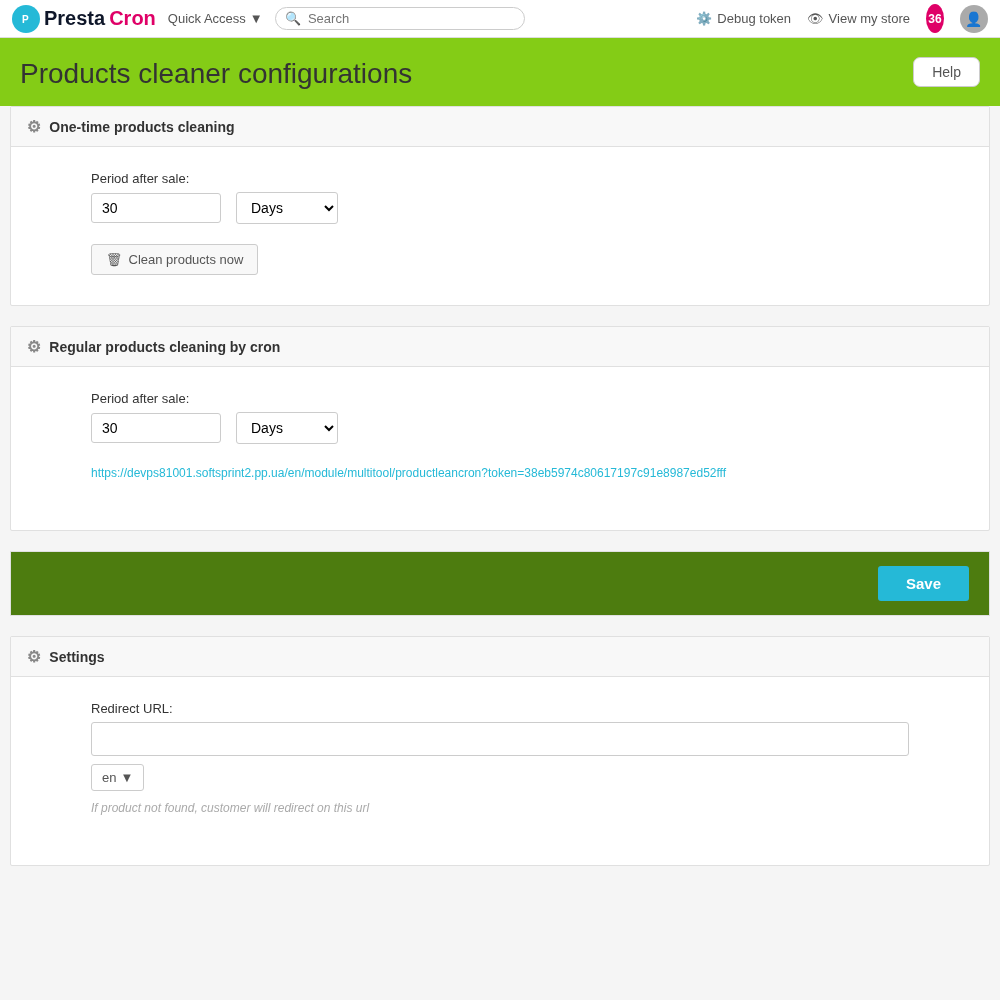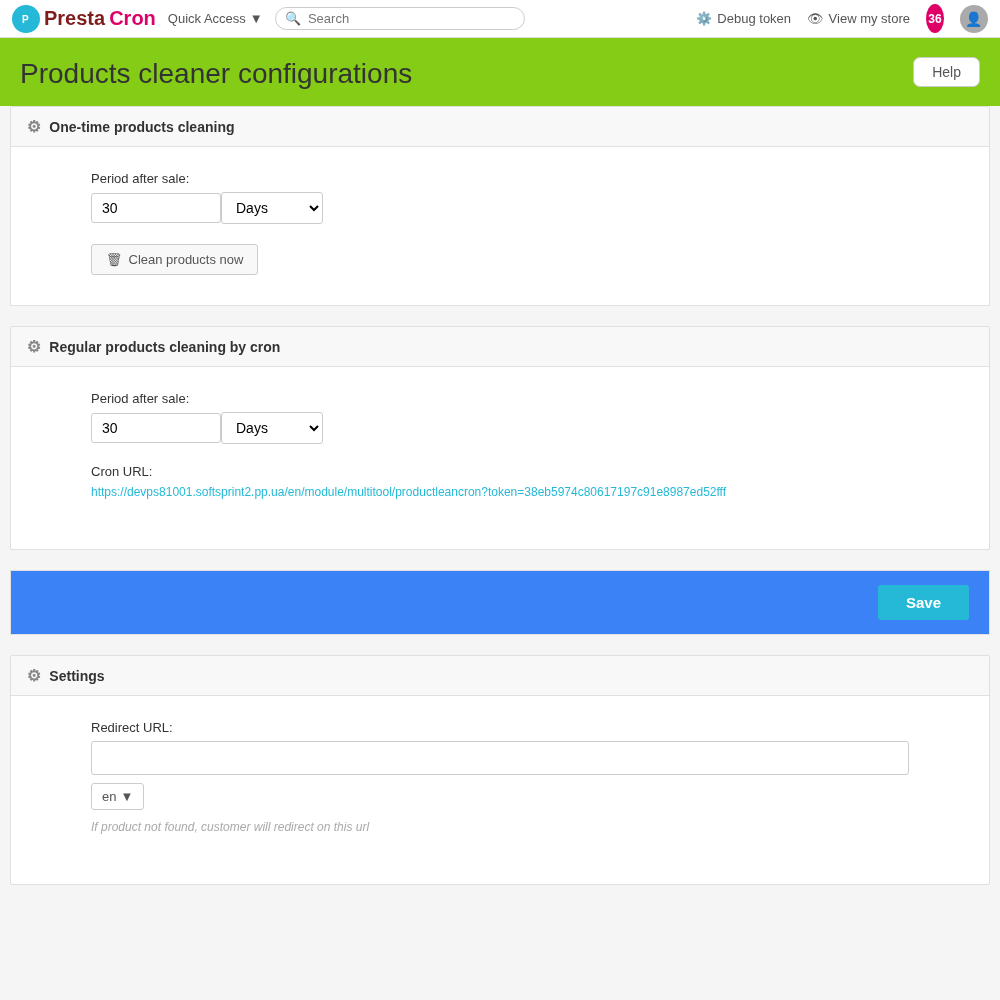--- a/index.html
+++ b/index.html
@@ -16,21 +16,21 @@
       gap: 12px;
     }
     .navbar-logo {
       display: flex;
       align-items: center;
       gap: 4px;
       font-size: 20px;
       font-weight: bold;
       text-decoration: none;
     }
-    .logo-presta { color: #7f1d1d; }
+    .logo-presta { color: #0f172a; }
     .logo-shop { color: #df0067; }
     .logo-icon {
       width: 28px;
       height: 28px;
       background: #25b9d7;
       border-radius: 50%;
       display: flex;
       align-items: center;
       justify-content: center;
       color: white;
@@ -164,21 +164,21 @@
     }
     .form-label {
       display: block;
       margin-bottom: 6px;
       font-size: 13px;
       color: #333;
     }
     .form-row {
       display: flex;
       align-items: center;
-      gap: 0;
+      gap: 15px;
     }
     .form-input {
       border: 1px solid #ccc;
       border-radius: 3px;
       padding: 6px 10px;
       font-size: 14px;
       width: 130px;
       outline: none;
     }
     .form-select {
@@ -217,21 +217,21 @@
     .cron-url {
       font-size: 12px;
       color: #25b9d7;
       word-break: break-all;
       cursor: pointer;
       text-decoration: none;
     }
 
     
     .save-section {
-      background: #3b82f6;
+      background: #4d7c0f;
       border: 1px solid #e0e0e0;
       padding: 14px 20px;
       display: flex;
       justify-content: flex-end;
       margin-bottom: 20px;
     }
     .save-btn {
       background: #25b9d7;
       color: #fff;
       border: none;
@@ -357,21 +357,20 @@
         <div class="form-row">
           <input class="form-input" type="text" value="30" style="">
           <select class="form-select">
             <option>Days</option>
             <option>Weeks</option>
             <option>Months</option>
           </select>
         </div>
       </div>
       <div class="form-group">
-        <div class="cron-label">Cron URL:</div>
         <a class="cron-url" href="#">https://devps81001.softsprint2.pp.ua/en/module/multitool/productleancron?token=38eb5974c80617197c91e8987ed52fff</a>
       </div>
     </div>
   </div>
 
   <div class="save-section">
     <button class="save-btn">Save</button>
   </div>
 
   <div class="section-card">

